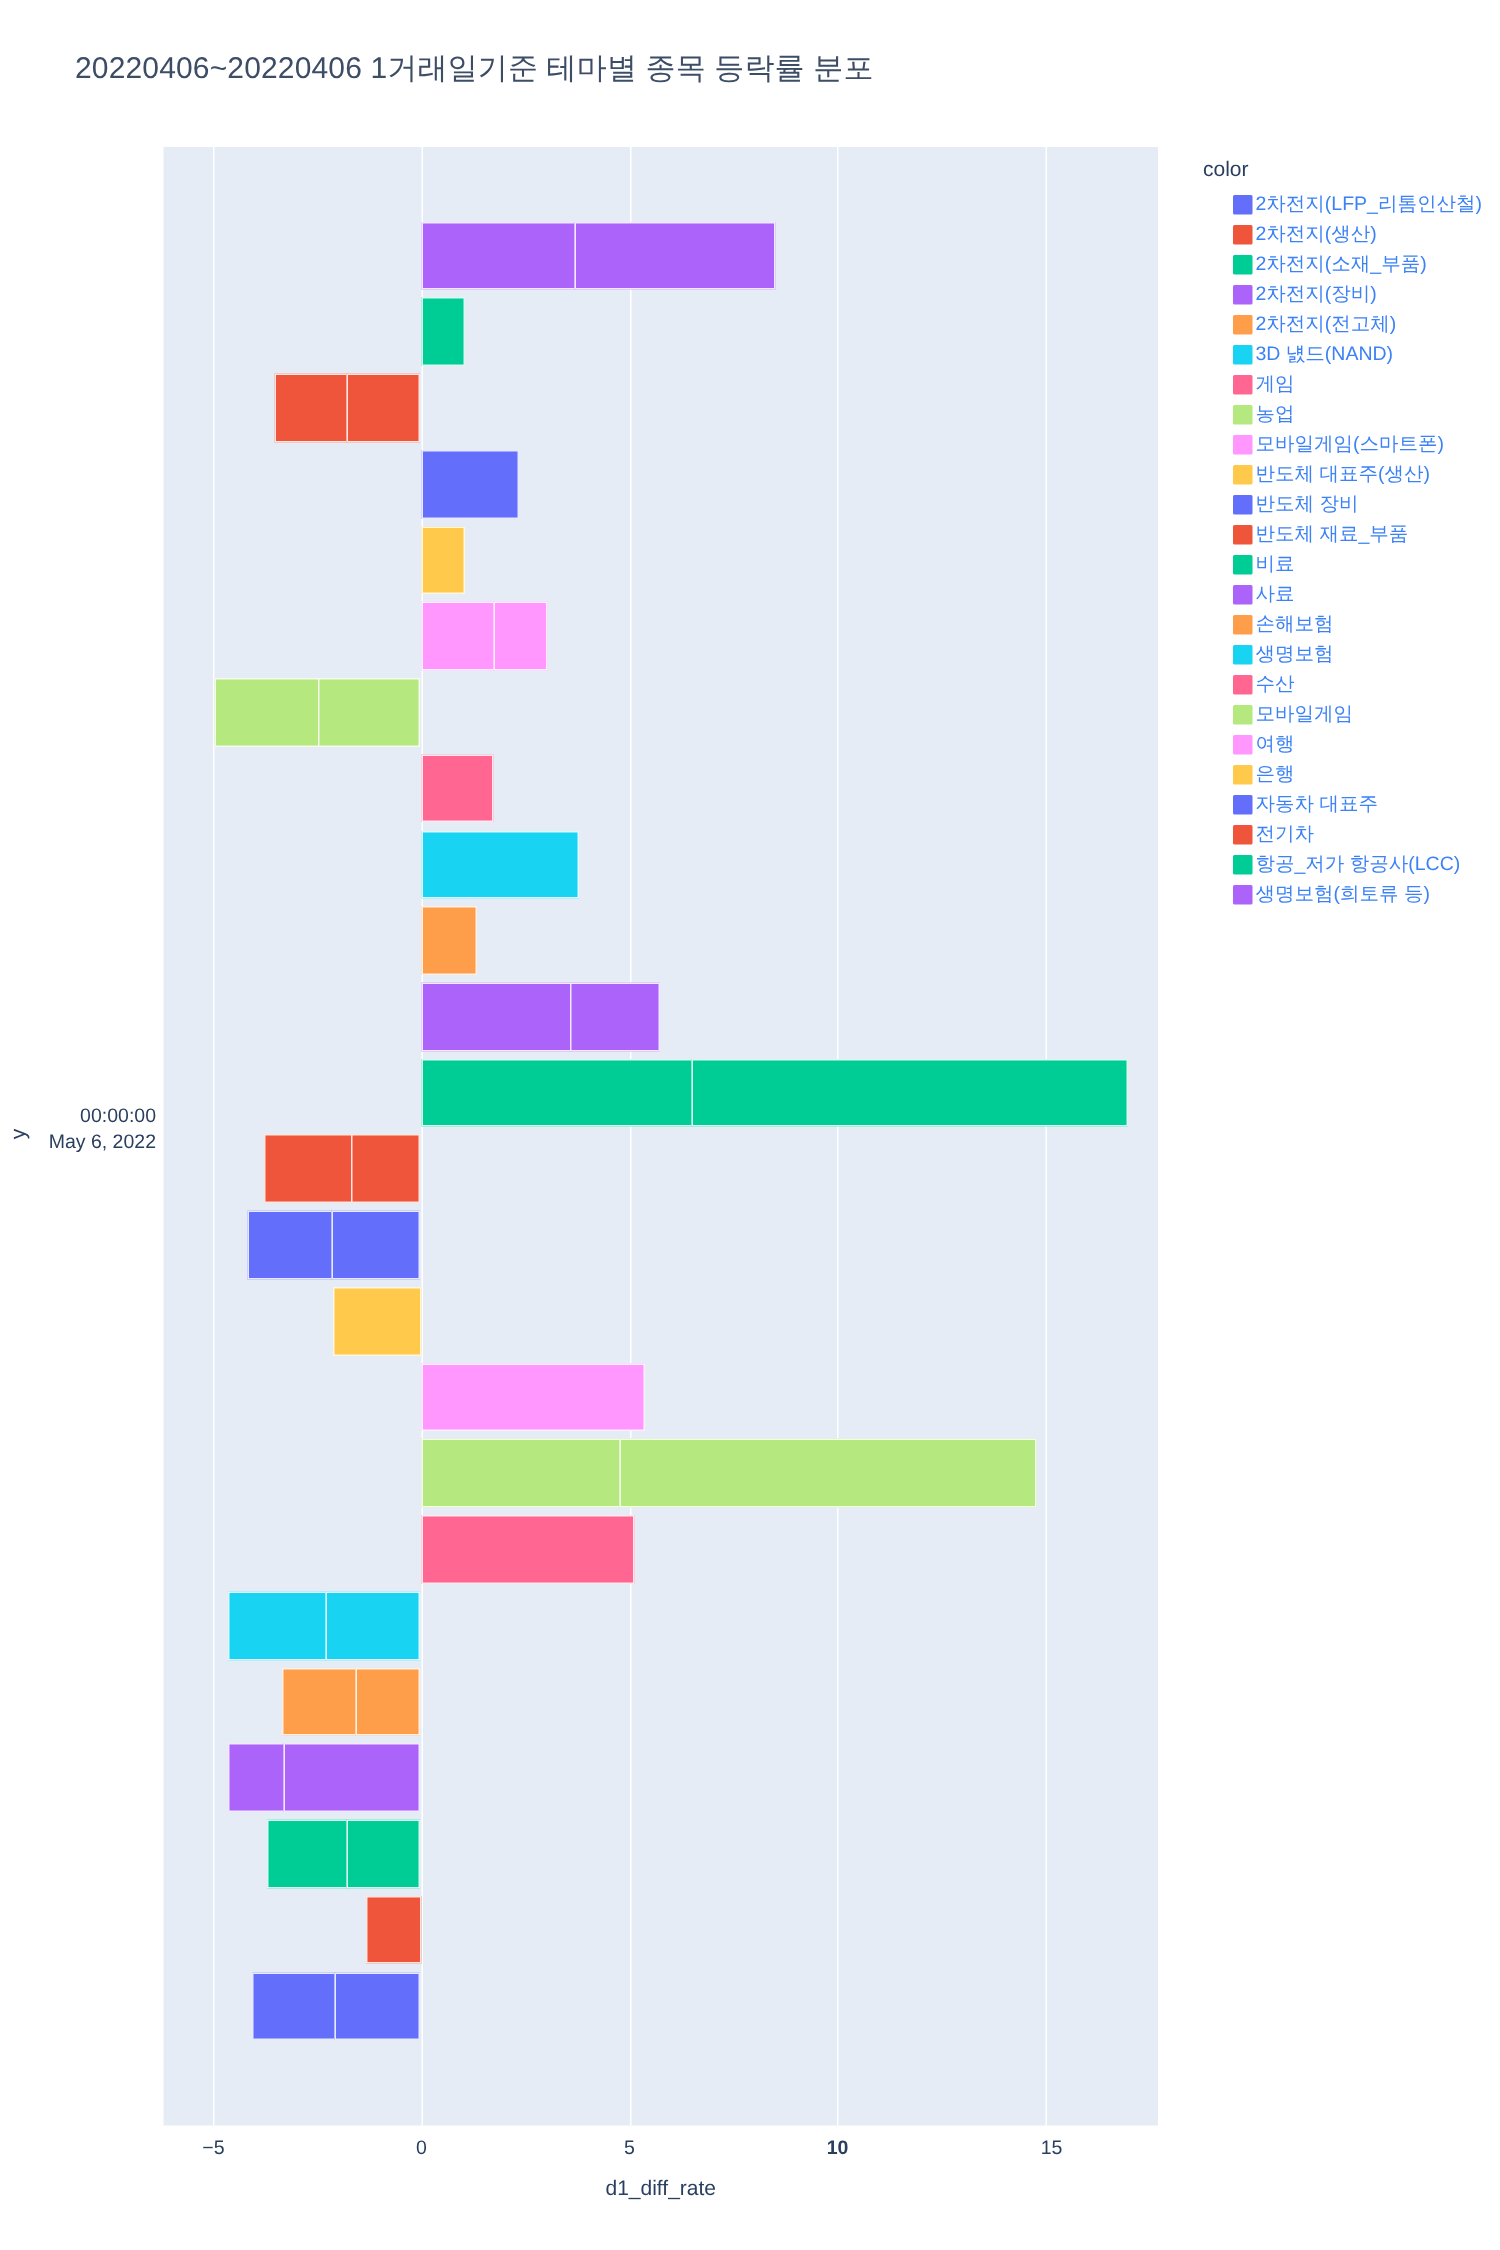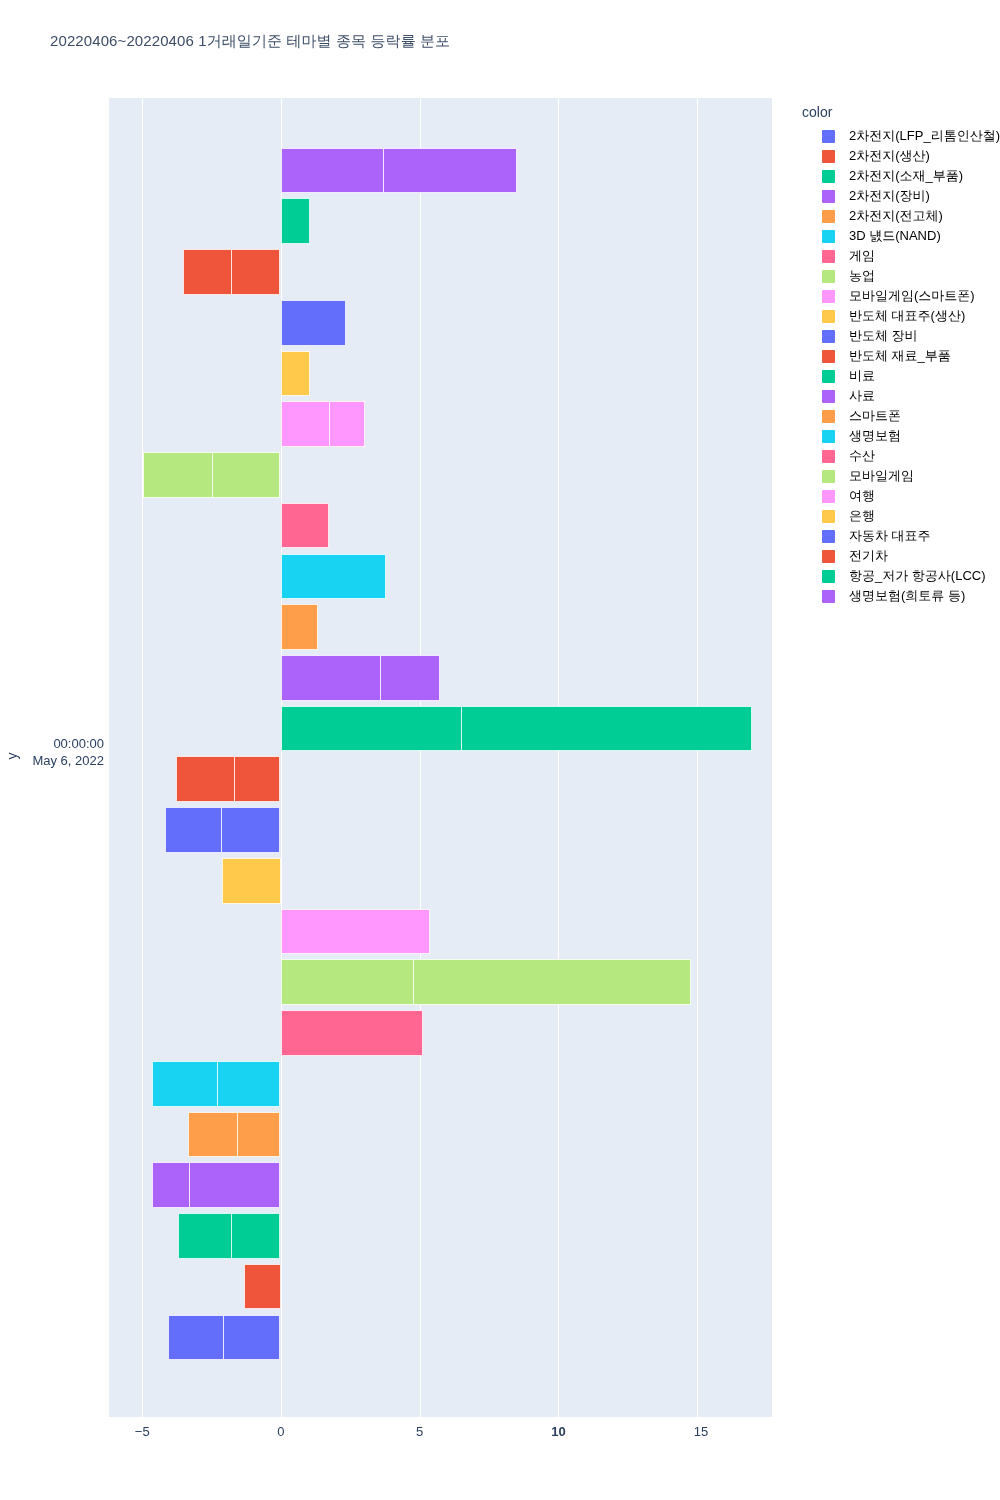--- a/index.html
+++ b/index.html
@@ -17,21 +17,21 @@
   }
   #root {
     position: relative;
     width: 1000px;
     height: 1500px;
   }
   .chart-title {
     position: absolute;
     left: 50px;
     top: 32px;
-    font-size: 15px;
+    font-size: 20px;
     color: #3d4d66;
     letter-spacing: 0.1px;
     white-space: nowrap;
   }
   
   .plot-bg {
     position: absolute;
     left: 109px;
     top: 98px;
     width: 663px;
@@ -130,22 +130,22 @@
     padding-left: 20px;
   }
   .legend-swatch {
     width: 13px;
     height: 13px;
     border-radius: 1px;
     flex: 0 0 13px;
   }
   .legend-label {
     font-size: 13px;
-    color: #000000;
-    margin-left: 14px;
+    color: #3b82f6;
+    margin-left: 2px;
     white-space: nowrap;
   }
 </style>
 </head>
 <body>
 
 <div id="root">
 
   <div class="chart-title">20220406~20220406 1거래일기준 테마별 종목 등락률 분포</div>
 
@@ -248,20 +248,21 @@
       </div>
     </div>
 
   <div id="xticks">
       <div class="xtick-label" style="left: 142.289px;">−5</div>
       <div class="xtick-label" style="left: 280.992px;">0</div>
       <div class="xtick-label" style="left: 419.695px;">5</div>
       <div class="xtick-label" style="left: 558.397px; font-weight: bold;">10</div>
       <div class="xtick-label" style="left: 701px;">15</div>
     </div>
+  <div class="xaxis-title">d1_diff_rate</div>
 
   <div class="ytick-wrap">
     <div class="ytick-label">00:00:00
 May 6, 2022</div>
   </div>
   <div class="yaxis-title">y</div>
 
   <div class="legend">
     <div class="legend-title">color</div>
     <div id="legend-items">
@@ -316,21 +317,21 @@
         <div class="legend-item">
           <span class="legend-swatch" style="background: rgb(0, 204, 150);"></span>
           <span class="legend-label">비료</span>
         </div>
         <div class="legend-item">
           <span class="legend-swatch" style="background: rgb(171, 99, 250);"></span>
           <span class="legend-label">사료</span>
         </div>
         <div class="legend-item">
           <span class="legend-swatch" style="background: rgb(255, 158, 74);"></span>
-          <span class="legend-label">스마트폰</span>
+          <span class="legend-label">손해보험</span>
         </div>
         <div class="legend-item">
           <span class="legend-swatch" style="background: rgb(25, 211, 243);"></span>
           <span class="legend-label">생명보험</span>
         </div>
         <div class="legend-item">
           <span class="legend-swatch" style="background: rgb(255, 102, 146);"></span>
           <span class="legend-label">수산</span>
         </div>
         <div class="legend-item">

